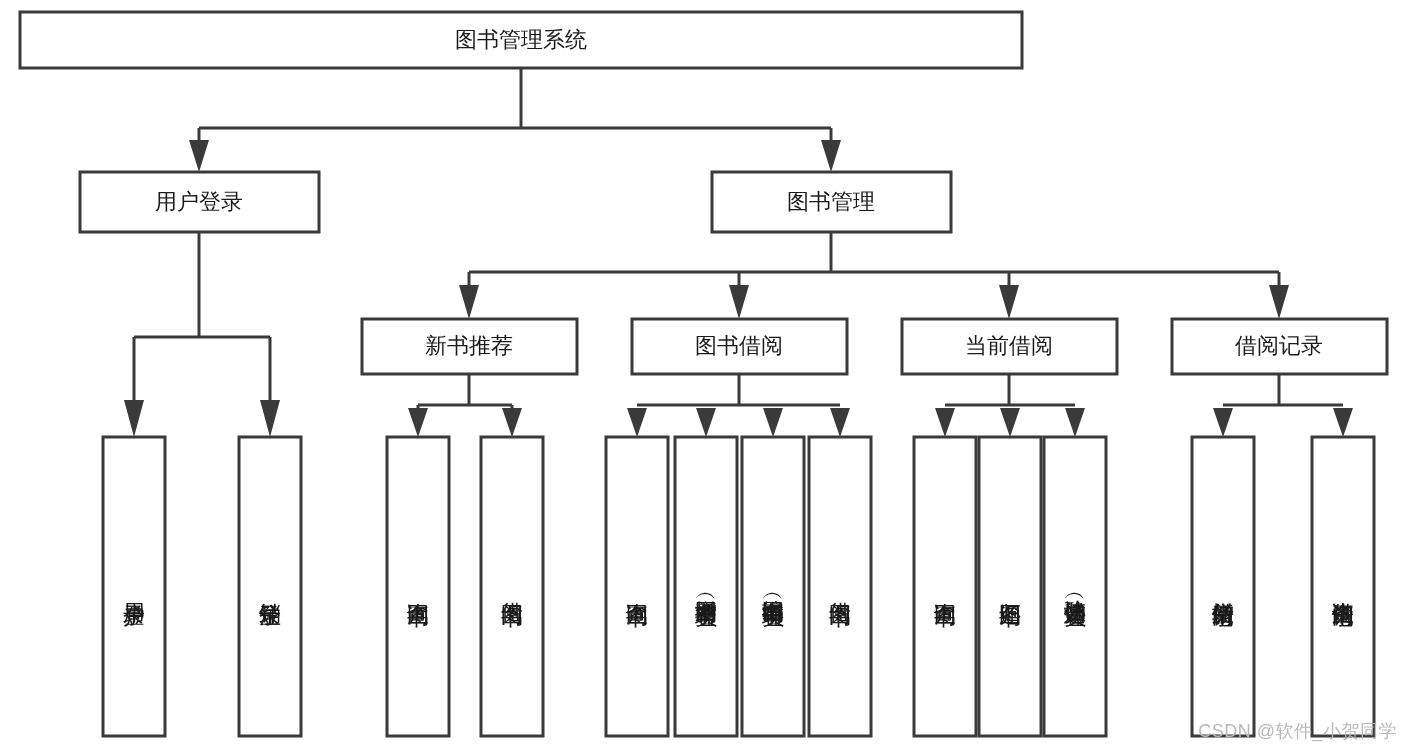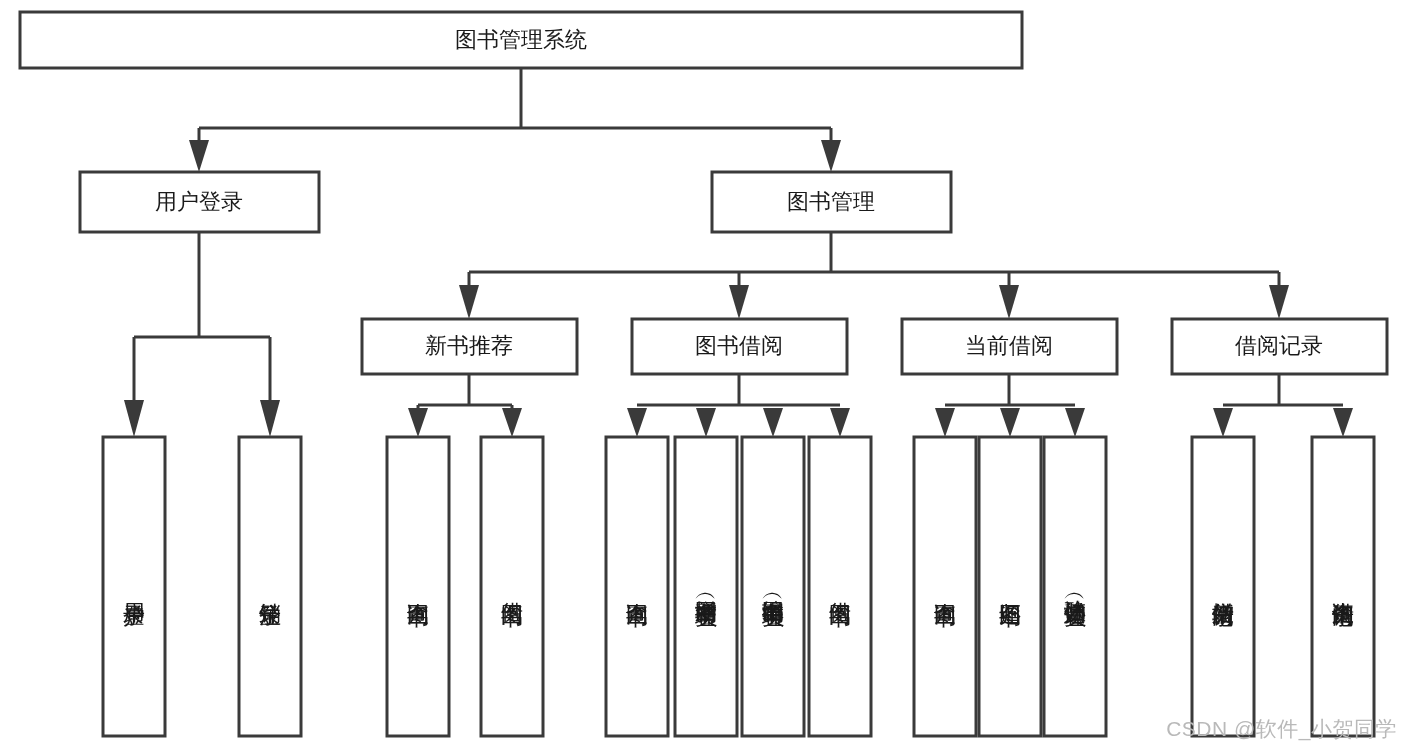--- a/index.html
+++ b/index.html
@@ -61,21 +61,21 @@
     text-orientation: upright;
     letter-spacing: 1px;
     white-space: nowrap;
     pointer-events: none;
   }
   .watermark {
     position: absolute;
     right: 8px;
     bottom: 4px;
     font-family: "Liberation Sans", "DejaVu Sans", sans-serif;
-    font-size: 21px;
+    font-size: 18px;
     color: #b9b9b9;
     white-space: nowrap;
     letter-spacing: 0.5px;
   }
 </style>
 </head>
 <body>
 
 <div id="diagram-root">
 

